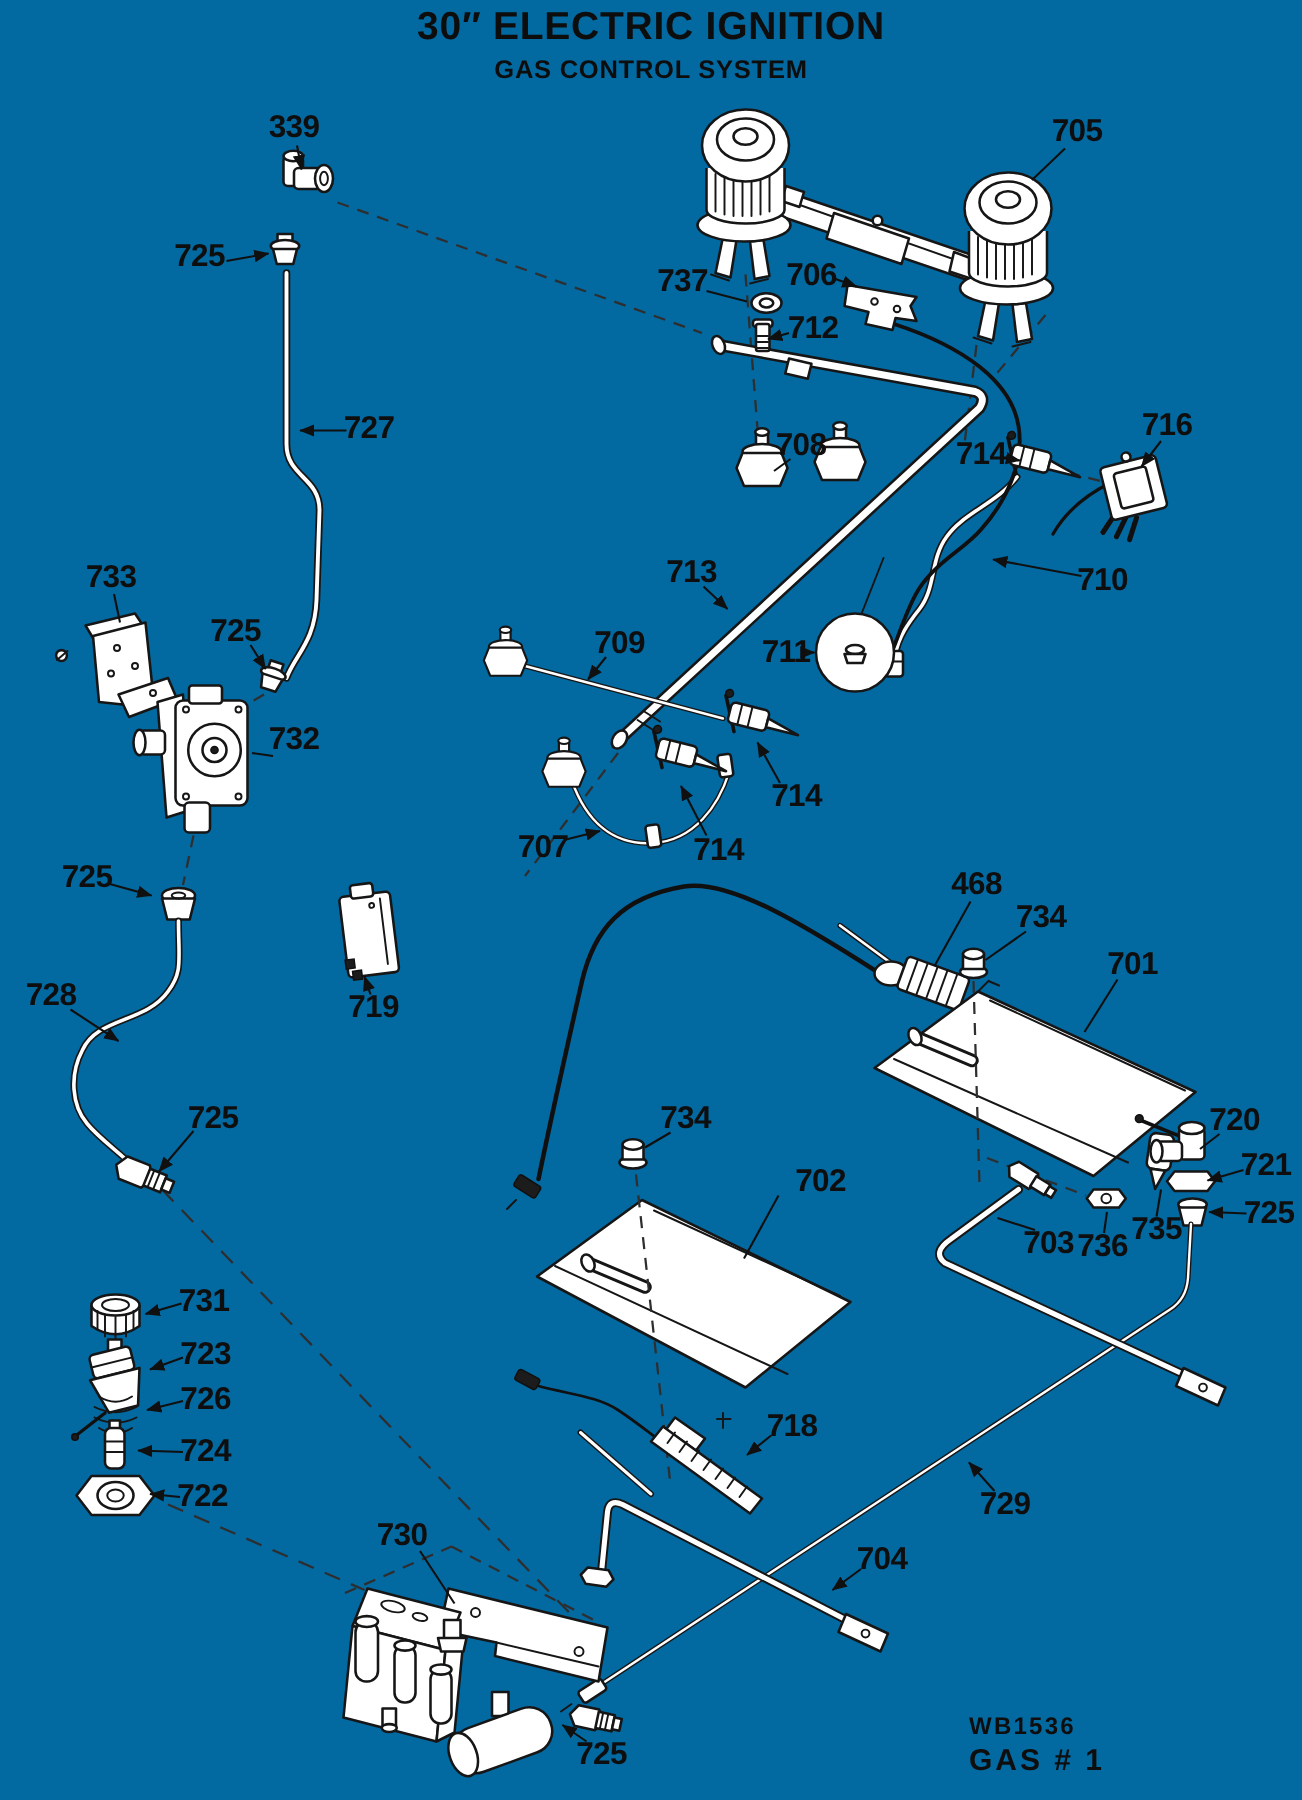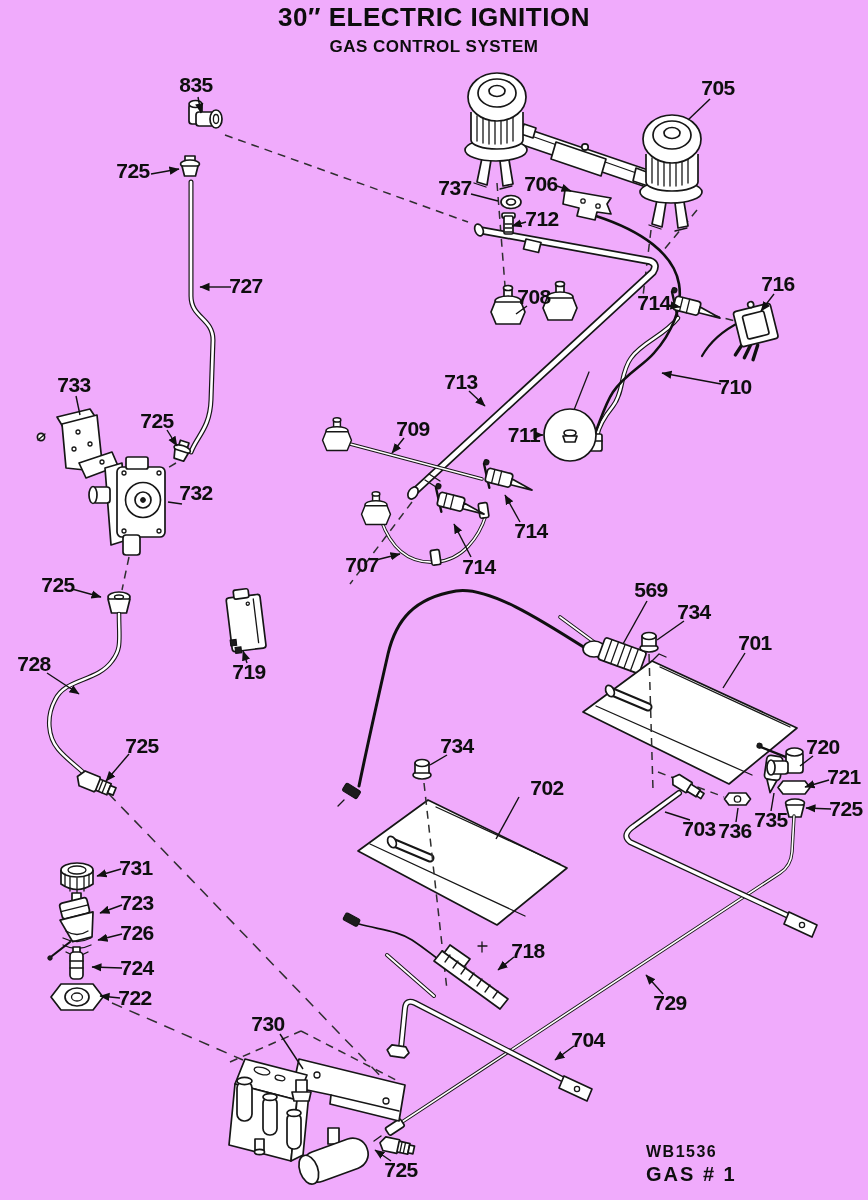--- a/index.html
+++ b/index.html
@@ -1,17 +1,17 @@
 <!DOCTYPE html>
 <html><head>
 <meta charset="utf-8">
 <style>
   html,body{margin:0;padding:0;background:#ffffff;}
   body{width:868px;height:1200px;overflow:hidden;font-family:"Liberation Sans",sans-serif;}
-  .canvas{position:relative;width:868px;height:1200px;background:#f0abfc;}
+  .canvas{position:relative;width:868px;height:1200px;background:#0369a1;}
   svg.art{position:absolute;left:0;top:0;}
   .hdr{position:absolute;left:0;top:0;width:868px;text-align:center;color:#0d0d0d;}
   .hdr .t1{font-size:26px;font-weight:700;letter-spacing:.5px;margin-top:2px;}
   .hdr .t2{font-size:17px;font-weight:700;letter-spacing:.5px;margin-top:4px;}
   .part-label{position:absolute;transform:translate(-50%,-50%);font-size:21px;font-weight:700;
     color:#0e0e0e;white-space:nowrap;letter-spacing:-0.5px;}
   .footer{position:absolute;left:646px;top:1143px;color:#0e0e0e;font-weight:700;}
   .footer .f1{font-size:16px;letter-spacing:1.5px;}
   .footer .f2{font-size:20px;letter-spacing:2px;margin-top:2px;}
   
@@ -495,42 +495,42 @@
         <line x1="391" y1="1161" x2="375" y2="1150" class="leader" marker-end="url(#arw)"></line>
       </g>
   </svg>
 
   <div class="hdr">
     <div class="t1">30″ ELECTRIC IGNITION</div>
     <div class="t2">GAS CONTROL SYSTEM</div>
   </div>
 
   <div id="labels">
-      <div class="part-label" style="left: 196px; top: 85px;">835</div>
+      <div class="part-label" style="left: 196px; top: 85px;">339</div>
       <div class="part-label" style="left: 133px; top: 171px;">725</div>
       <div class="part-label" style="left: 718px; top: 88px;">705</div>
       <div class="part-label" style="left: 455px; top: 188px;">737</div>
       <div class="part-label" style="left: 541px; top: 184px;">706</div>
       <div class="part-label" style="left: 542px; top: 219px;">712</div>
       <div class="part-label" style="left: 246px; top: 286px;">727</div>
       <div class="part-label" style="left: 534px; top: 297px;">708</div>
       <div class="part-label" style="left: 654px; top: 303px;">714</div>
       <div class="part-label" style="left: 778px; top: 284px;">716</div>
       <div class="part-label" style="left: 735px; top: 387px;">710</div>
       <div class="part-label" style="left: 74px; top: 385px; text-align: right;">733</div>
       <div class="part-label" style="left: 157px; top: 421px;">725</div>
       <div class="part-label" style="left: 461px; top: 382px;">713</div>
       <div class="part-label" style="left: 413px; top: 429px;">709</div>
       <div class="part-label" style="left: 524px; top: 435px;">711</div>
       <div class="part-label" style="left: 196px; top: 493px;">732</div>
       <div class="part-label" style="left: 531px; top: 531px;">714</div>
       <div class="part-label" style="left: 362px; top: 565px;">707</div>
       <div class="part-label" style="left: 479px; top: 567px;">714</div>
       <div class="part-label" style="left: 58px; top: 585px;">725</div>
-      <div class="part-label" style="left: 651px; top: 590px;">569</div>
+      <div class="part-label" style="left: 651px; top: 590px;">468</div>
       <div class="part-label" style="left: 694px; top: 612px;">734</div>
       <div class="part-label" style="left: 755px; top: 643px;">701</div>
       <div class="part-label" style="left: 34px; top: 664px;">728</div>
       <div class="part-label" style="left: 249px; top: 672px;">719</div>
       <div class="part-label" style="left: 457px; top: 746px;">734</div>
       <div class="part-label" style="left: 823px; top: 747px;">720</div>
       <div class="part-label" style="left: 142px; top: 746px;">725</div>
       <div class="part-label" style="left: 844px; top: 777px;">721</div>
       <div class="part-label" style="left: 531px; top: 788px; margin-left: 16px;">702</div>
       <div class="part-label" style="left: 846px; top: 809px;">725</div>

